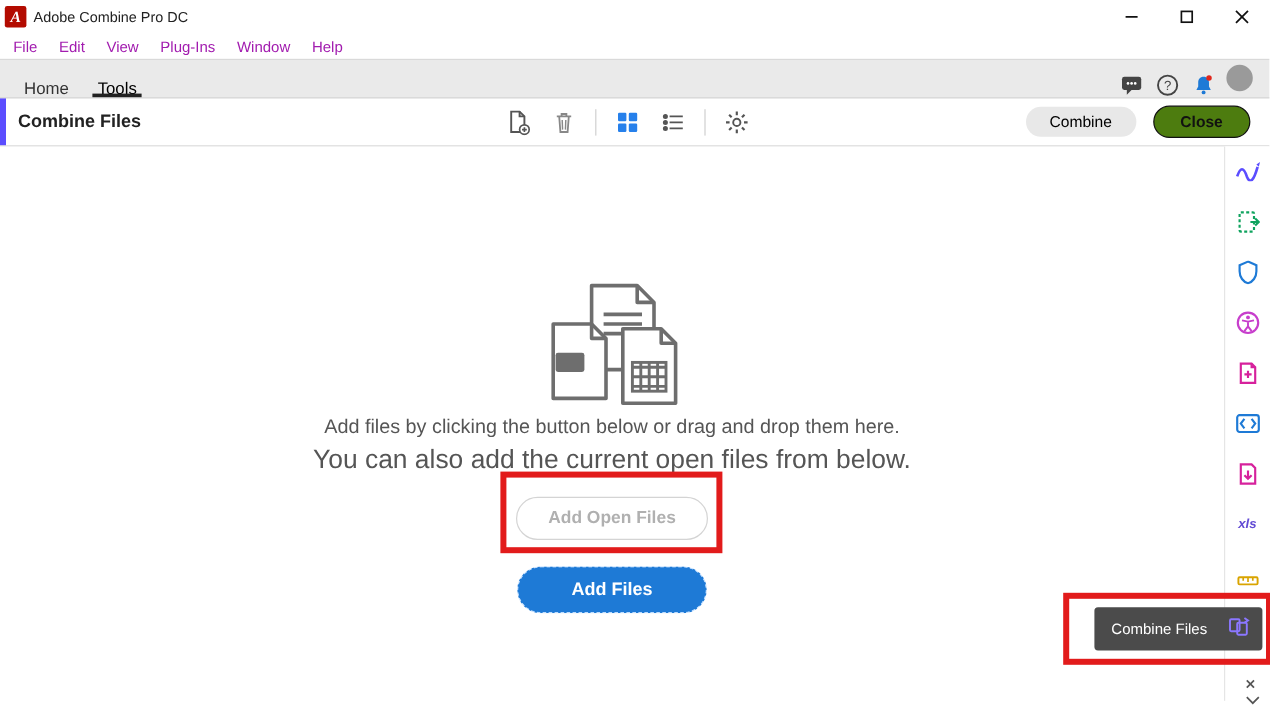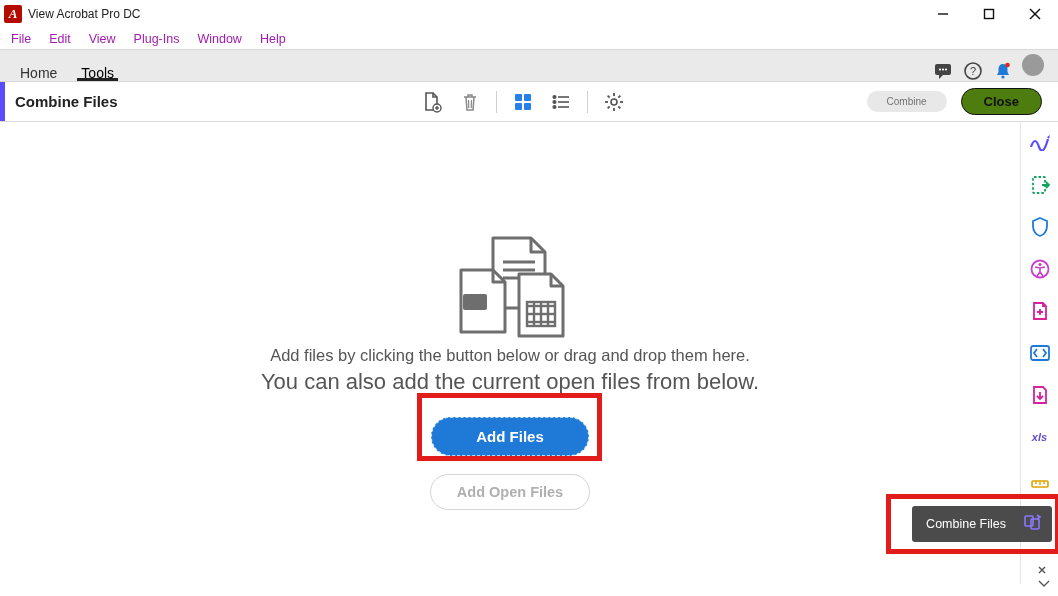--- a/index.html
+++ b/index.html
@@ -36,21 +36,21 @@
 
   
   .toolheader { height:40px; display:flex; align-items:center; padding:0 16px 0 0; border-bottom:1px solid #dcdcdc; position:relative; }
   .toolheader .accent { width:5px; align-self:stretch; background:#5b4dff; }
   .toolheader .ttitle { font-size:15px; font-weight:600; color:#222; margin-left:10px; }
   .toolheader .center-tools { position:absolute; left:420px; display:flex; align-items:center; gap:14px; color:#555; }
   .toolheader .vdiv { width:1px; height:22px; background:#d0d0d0; }
   .toolheader .ticon { width:24px; height:24px; display:flex; align-items:center; justify-content:center; }
   .toolheader .ticon.grid svg rect { fill:#2680eb; }
   .toolheader .right { margin-left:auto; display:flex; align-items:center; gap:14px; }
-  .btn-combine { padding:5px 20px; border-radius:16px; background:#e8e8e8; color:#737373; font-size:10px; }
+  .btn-combine { padding:5px 20px; border-radius:16px; background:#e8e8e8; color:#000000; font-size:13px; }
   .btn-close   { padding:5px 22px; border-radius:16px; background:#4d7c0f; color:#111; border:1.5px solid #111; font-size:13px; font-weight:600; }
 
   
   .workarea { position:absolute; top:122px; left:0; right:38px; bottom:0; }
   .empty { position:absolute; top:110px; left:0; right:0; text-align:center; color:#555; }
   .empty .msg1 { font-size:16.5px; color:#555; }
   .empty .msg2 { font-size:22px; color:#555; margin-top:4px; }
 
   .add-files-btn {
     display:inline-block; margin-top:22px; padding:10px 44px; background:#1e7ad6;
@@ -90,21 +90,21 @@
   .flyout .cficon { color:#7c66ff; font-size:16px; }
   .flyout-redbox { position:absolute; right:-2px; top:494px; width:174px; height:60px; border:5px solid #e21b1b; pointer-events:none; }
 
   .rail-arrows { position:absolute; right:8px; bottom:8px; display:flex; flex-direction:column; gap:6px; color:#555; font-size:11px; }
 </style>
 </head>
 <body>
 
 <div class="titlebar">
   <div class="logo">A</div>
-  <div class="title">View Acrobat Pro DC</div>
+  <div class="title">Adobe Combine Pro DC</div>
   <div class="spacer"></div>
   <div class="winbtn">
     <svg width="12" height="12">
         <line x1="1" y1="6" x2="11" y2="6" stroke="#111" stroke-width="1.4"></line>
       </svg>
   </div>
   <div class="winbtn">
     <svg width="12" height="12">
         <rect x="1.5" y="1.5" width="9" height="9" fill="none" stroke="#111" stroke-width="1.4"></rect>
       </svg>
@@ -249,22 +249,22 @@
         <line x1="99" y1="70" x2="99" y2="94"></line>
           <line x1="106" y1="70" x2="106" y2="94"></line>
           <line x1="113" y1="70" x2="113" y2="94"></line>
         <rect x="92" y="70" width="28" height="24" fill="none"></rect>
       </g>
     </svg>
 
     <div class="msg1">Add files by clicking the button below or drag and drop them here.</div>
     <div class="msg2">You can also add the current open files from below.</div>
 
+    <div><span class="add-open-btn">Add Open Files</span></div>
     <div><span class="add-files-btn">Add Files</span></div>
-    <div><span class="add-open-btn">Add Open Files</span></div>
   </div>
 </div>
 
 <div class="redbox addfiles"></div>
 
 <div class="rightrail">
   <div class="railicon r-edit">
     <svg width="20" height="16" viewBox="0 0 20 16">
         <path d="M1 12 Q5 0 9 12 Q13 22 18 4" fill="none" stroke="#5b4dff" stroke-width="2.2"></path>
         <path d="M17 2 L20 0 L19 4 Z" fill="#5b4dff"></path>

